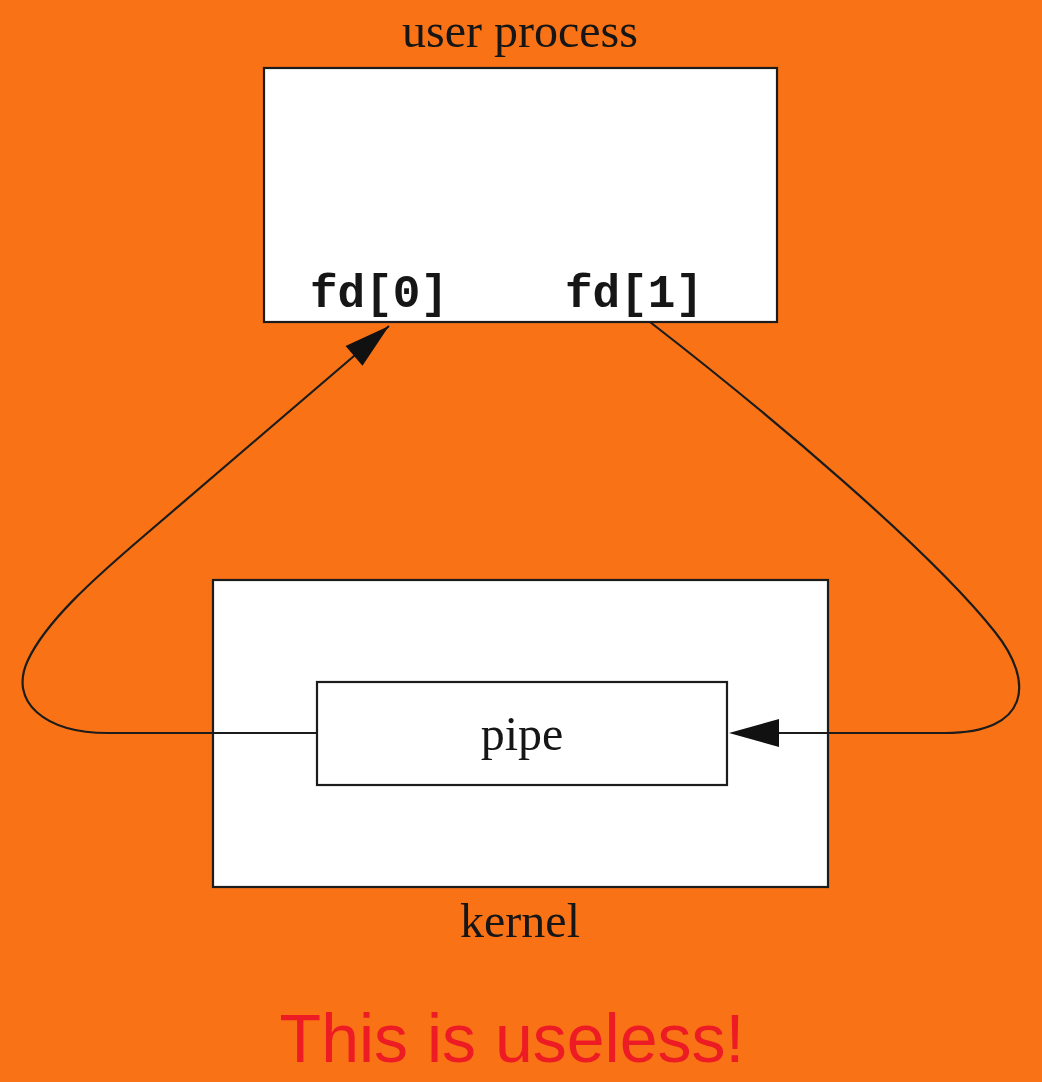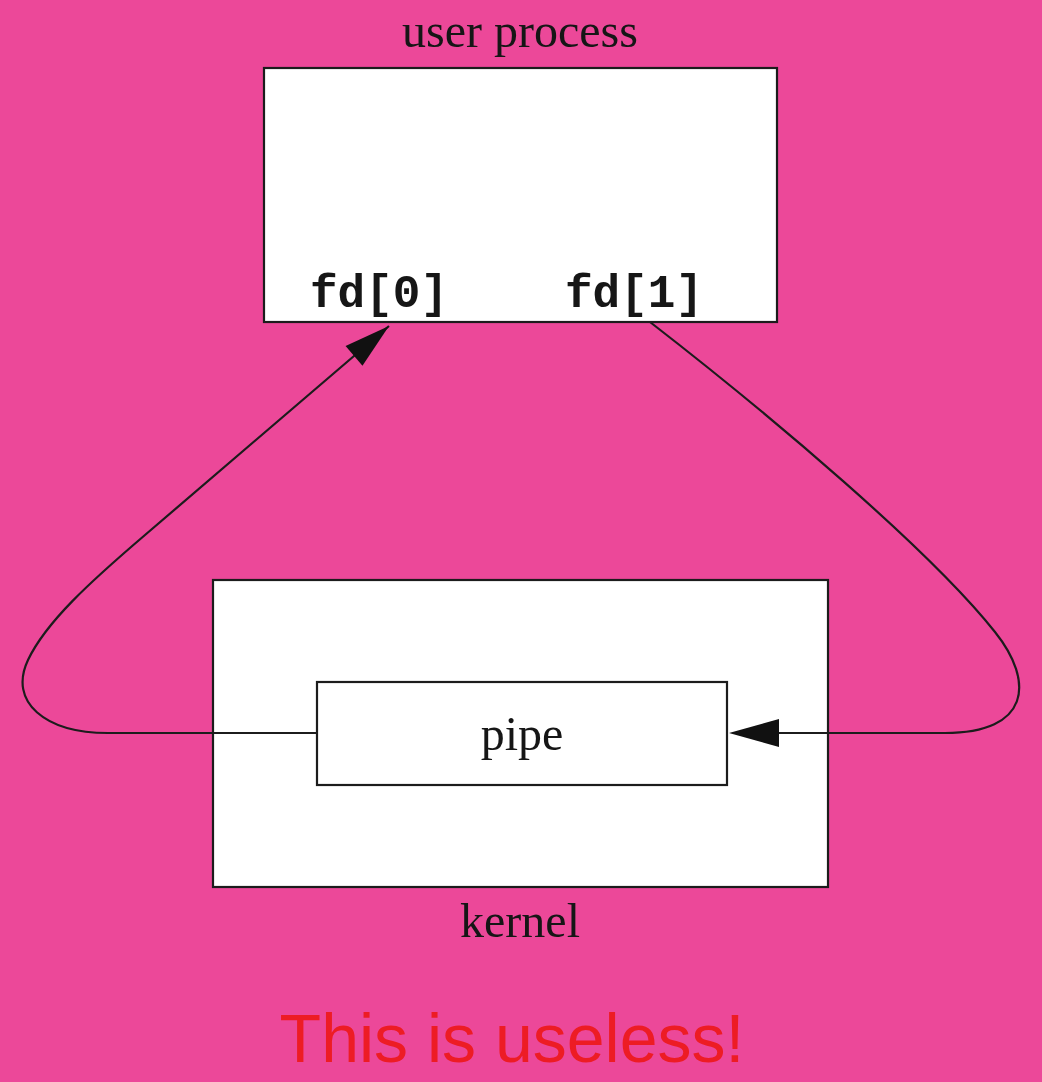--- a/index.html
+++ b/index.html
@@ -4,21 +4,21 @@
 <style>
   html, body {
     margin: 0;
     padding: 0;
     background: #ffffff;
   }
   .stage {
     position: relative;
     width: 1042px;
     height: 1082px;
-    background: #ec4899;
+    background: #f97316;
     overflow: hidden;
   }
   svg { display: block; }
 
   .box {
     fill: #ffffff;
     stroke: #1c1c1c;
     stroke-width: 2.2;
   }
   .flow-line {

